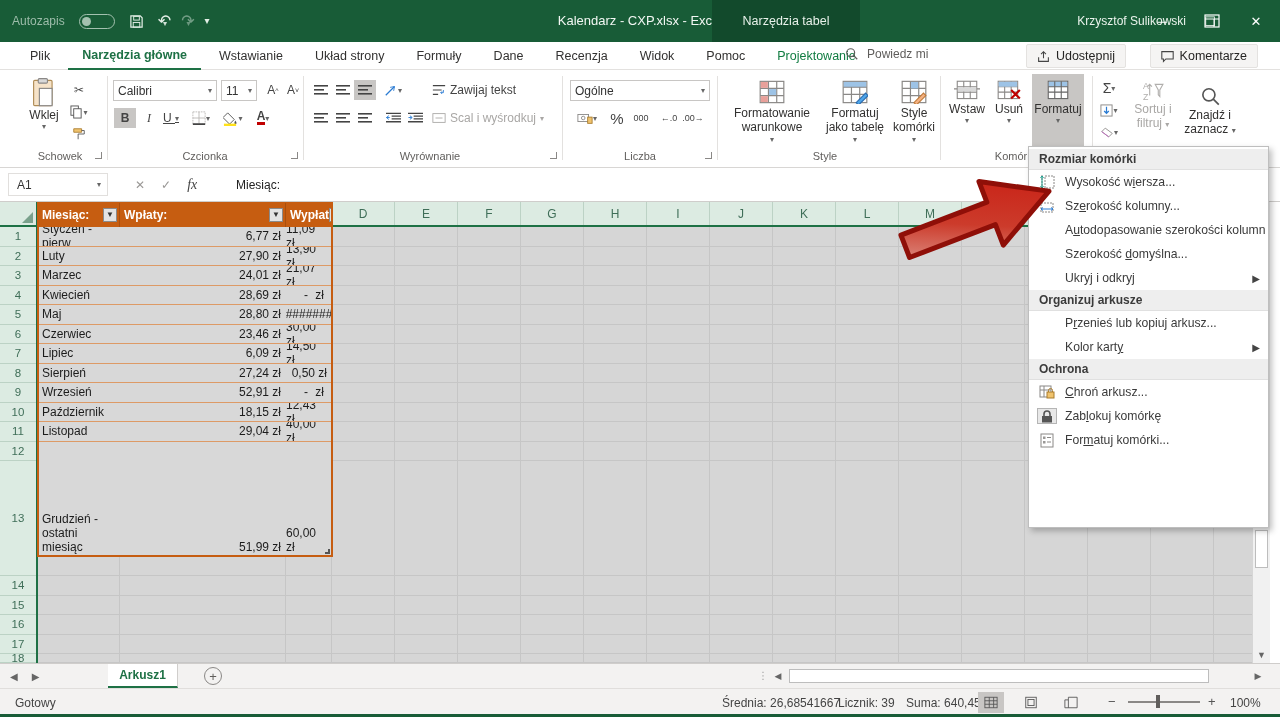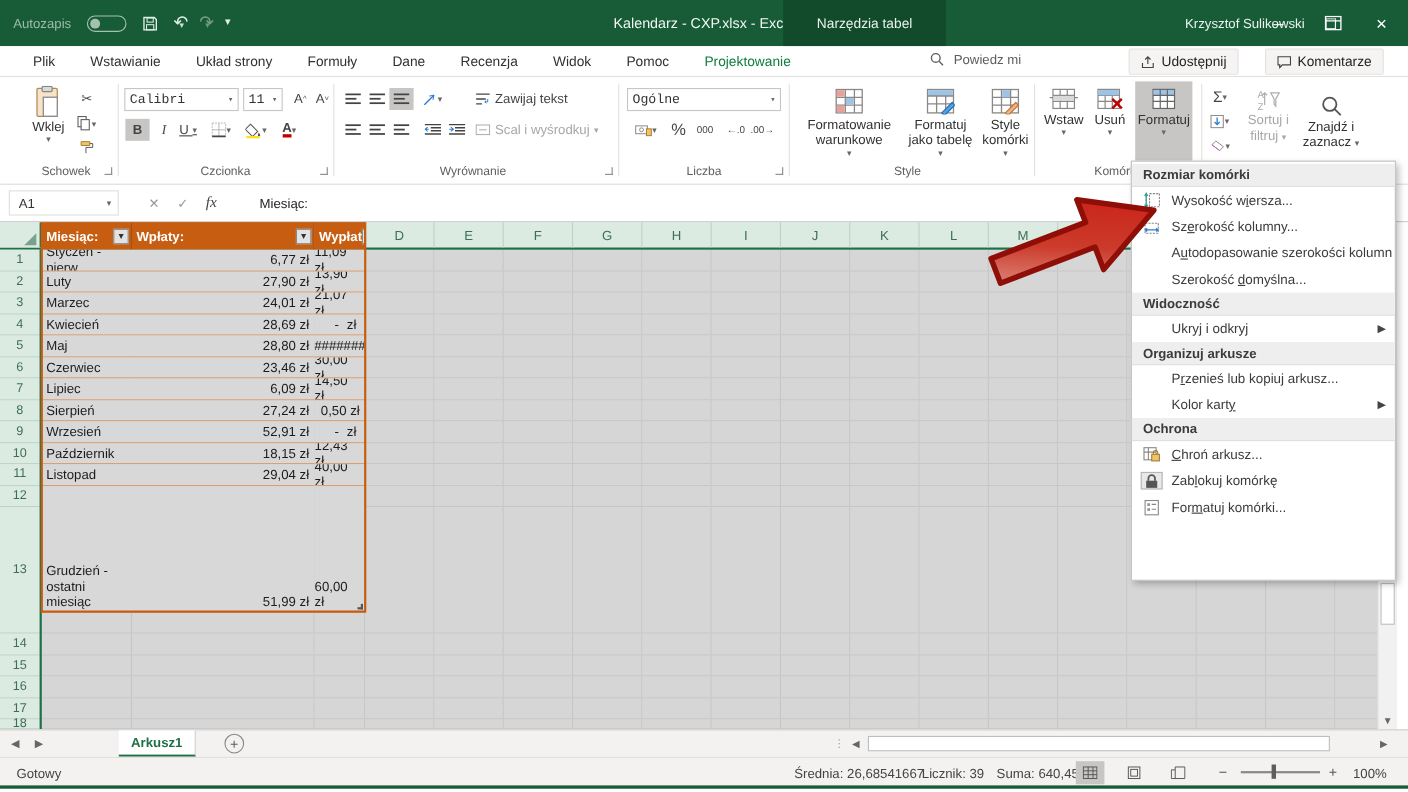--- a/index.html
+++ b/index.html
@@ -30,21 +30,21 @@
   .rtab.accent { color:#107C41; }
   #tellme { position:absolute; left:845px; top:0; height:24px; display:flex; align-items:center; gap:8px; color:#5f5d5b; }
   .pillbtn { position:absolute; top:2px; height:24px; display:flex; align-items:center; gap:6px; padding:0 10px; background:#f5f4f3; border:1px solid #e4e2e0; border-radius:2px; color:#252423; font-size:12.5px; }
 
   
   #ribbon { left:0; top:70px; width:1280px; height:98px; background:#fff; border-bottom:1px solid #d8d6d4; }
   .gsep { position:absolute; top:6px; width:1px; height:84px; background:#e3e1df; }
   .glabel { position:absolute; top:80px; font-size:11px; color:#605e5c; text-align:center; }
   .launcher { position:absolute; top:82px; width:7px; height:7px; border-right:1px solid #8a8886; border-bottom:1px solid #8a8886; }
   .bigbtn { position:absolute; display:flex; flex-direction:column; align-items:center; font-size:12px; color:#323130; }
-  .combo { position:absolute; height:21px; border:1px solid #c8c6c4; background:#fff; display:flex; align-items:center; padding:0 4px; font-size:12px; color:#333;font-family:Liberation Mono, monospace; }
+  .combo { position:absolute; height:21px; border:1px solid #c8c6c4; background:#fff; display:flex; align-items:center; padding:0 4px; font-size:12px; color:#333; }
   .combo .car { margin-left:auto; font-size:8px; color:#666; }
   .sic { position:absolute; width:22px; height:20px; display:flex; align-items:center; justify-content:center; color:#444; }
   .sic.pressed { background:#c8c6c4; }
   .sic.disabled { color:#a9a7a5; }
   .car8 { font-size:8px; color:#666; }
   .bars { display:inline-block; width:14px; height:10px;
           background:linear-gradient(#444 0 0) 0 0/100% 1.6px no-repeat,
                      linear-gradient(#444 0 0) 0 4px/72% 1.6px no-repeat,
                      linear-gradient(#444 0 0) 0 8px/100% 1.6px no-repeat; }
   .minitxt { font-size:9px; color:#444; letter-spacing:0; }
@@ -155,20 +155,21 @@
       </span>
     </div>
     <span class="winbtn" style="right:100px">─</span>
     <span class="winbtn" style="right:52px">☐</span>
     <span class="winbtn" style="right:6px">✕</span>
   </div>
 
   <div id="tabrow" class="abs">
     <div id="tabs-left">
         <div class="rtab">Plik</div>
+        <div class="rtab active">Narzędzia główne</div>
         <div class="rtab">Wstawianie</div>
         <div class="rtab">Układ strony</div>
         <div class="rtab">Formuły</div>
         <div class="rtab">Dane</div>
         <div class="rtab">Recenzja</div>
         <div class="rtab">Widok</div>
         <div class="rtab">Pomoc</div>
         <div class="rtab accent">Projektowanie</div>
       </div>
     <div id="tellme">
@@ -917,21 +918,20 @@
         <span>Sz<span class="ak">e</span>rokość kolumny...</span>
       </div>
       <div class="mitem">
         <span class="mic"></span>
         <span>A<span class="ak">u</span>todopasowanie szerokości kolumn</span>
       </div>
       <div class="mitem">
         <span class="mic"></span>
         <span>Szerokość <span class="ak">d</span>omyślna...</span>
       </div>
-      <div class="msec">Widoczność</div>
       <div class="mitem">
         <span class="mic"></span>
         <span>Ukry<span class="ak">j</span> i odkryj</span>
         <span class="sub">▶</span>
       </div>
       <div class="msec">Organizuj arkusze</div>
       <div class="mitem">
         <span class="mic"></span>
         <span>P<span class="ak">r</span>zenieś lub kopiuj arkusz...</span>
       </div>

